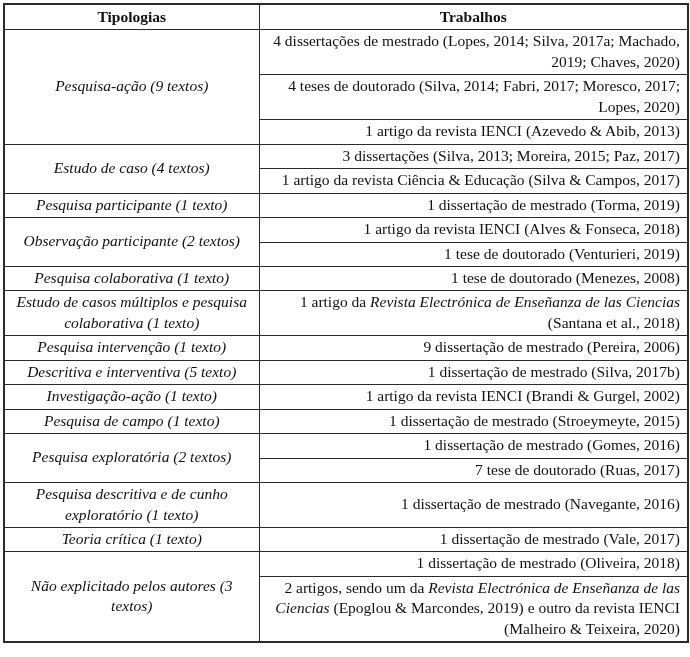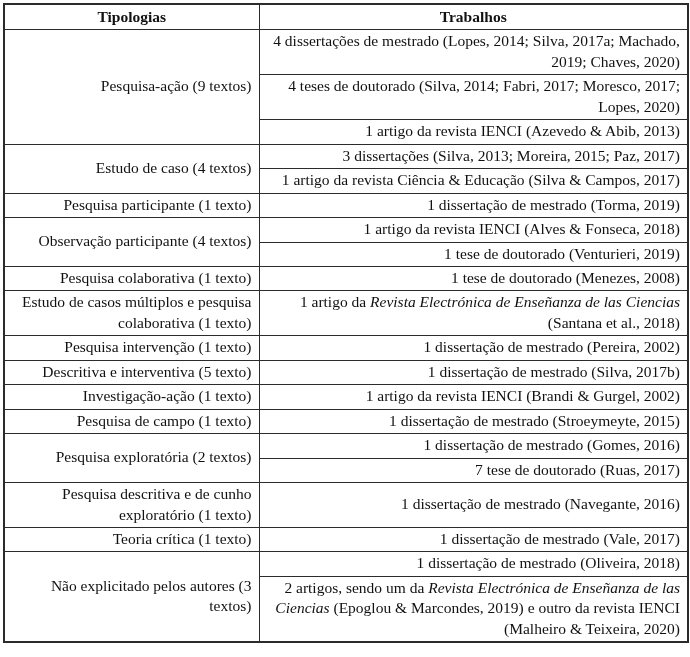--- a/index.html
+++ b/index.html
@@ -32,21 +32,22 @@
     vertical-align: middle;
     overflow-wrap: break-word;
   }
   table.typologies th {
     font-weight: bold;
     text-align: center;
     padding-top: 2px;
     padding-bottom: 2px;
   }
   td.tipologia {
-    text-align: right;
+    text-align: center;
+    font-style: italic;
   }
   td.trabalho {
     text-align: right;
   }
   td.trabalho em {
     font-style: italic;
   }
 </style>
 </head>
 <body>
@@ -79,37 +80,37 @@
           <td class="trabalho"><span>3 dissertações (Silva, 2013; Moreira, 2015; Paz, 2017)</span></td>
         </tr>
         <tr>
           <td class="trabalho"><span>1 artigo da revista Ciência &amp; Educação (Silva &amp; Campos, 2017)</span></td>
         </tr>
         <tr>
           <td class="tipologia" rowspan="1">Pesquisa participante (1 texto)</td>
           <td class="trabalho"><span>1 dissertação de mestrado (Torma, 2019)</span></td>
         </tr>
         <tr>
-          <td class="tipologia" rowspan="2">Observação participante (4 textos)</td>
+          <td class="tipologia" rowspan="2">Observação participante (2 textos)</td>
           <td class="trabalho"><span>1 artigo da revista IENCI (Alves &amp; Fonseca, 2018)</span></td>
         </tr>
         <tr>
           <td class="trabalho"><span>1 tese de doutorado (Venturieri, 2019)</span></td>
         </tr>
         <tr>
           <td class="tipologia" rowspan="1">Pesquisa colaborativa (1 texto)</td>
           <td class="trabalho"><span>1 tese de doutorado (Menezes, 2008)</span></td>
         </tr>
         <tr>
           <td class="tipologia" rowspan="1">Estudo de casos múltiplos e pesquisa colaborativa (1 texto)</td>
           <td class="trabalho"><span>1 artigo da </span><em>Revista Electrónica de Enseñanza de las Ciencias</em><span> (Santana et al., 2018)</span></td>
         </tr>
         <tr>
           <td class="tipologia" rowspan="1">Pesquisa intervenção (1 texto)</td>
-          <td class="trabalho"><span>1 dissertação de mestrado (Pereira, 2002)</span></td>
+          <td class="trabalho"><span>9 dissertação de mestrado (Pereira, 2006)</span></td>
         </tr>
         <tr>
           <td class="tipologia" rowspan="1">Descritiva e interventiva (5 texto)</td>
           <td class="trabalho"><span>1 dissertação de mestrado (Silva, 2017b)</span></td>
         </tr>
         <tr>
           <td class="tipologia" rowspan="1">Investigação-ação (1 texto)</td>
           <td class="trabalho"><span>1 artigo da revista IENCI (Brandi &amp; Gurgel, 2002)</span></td>
         </tr>
         <tr>

